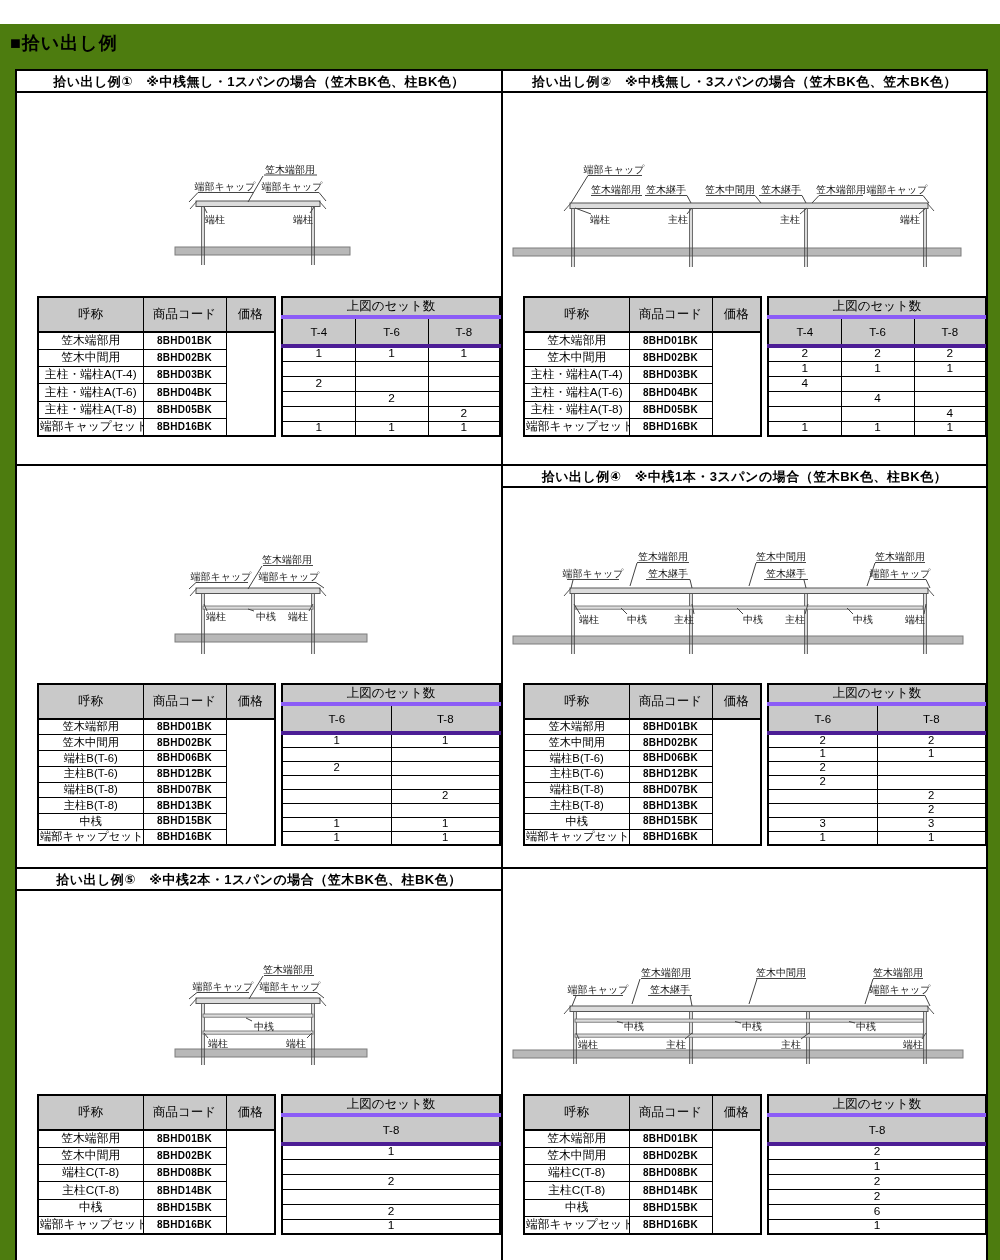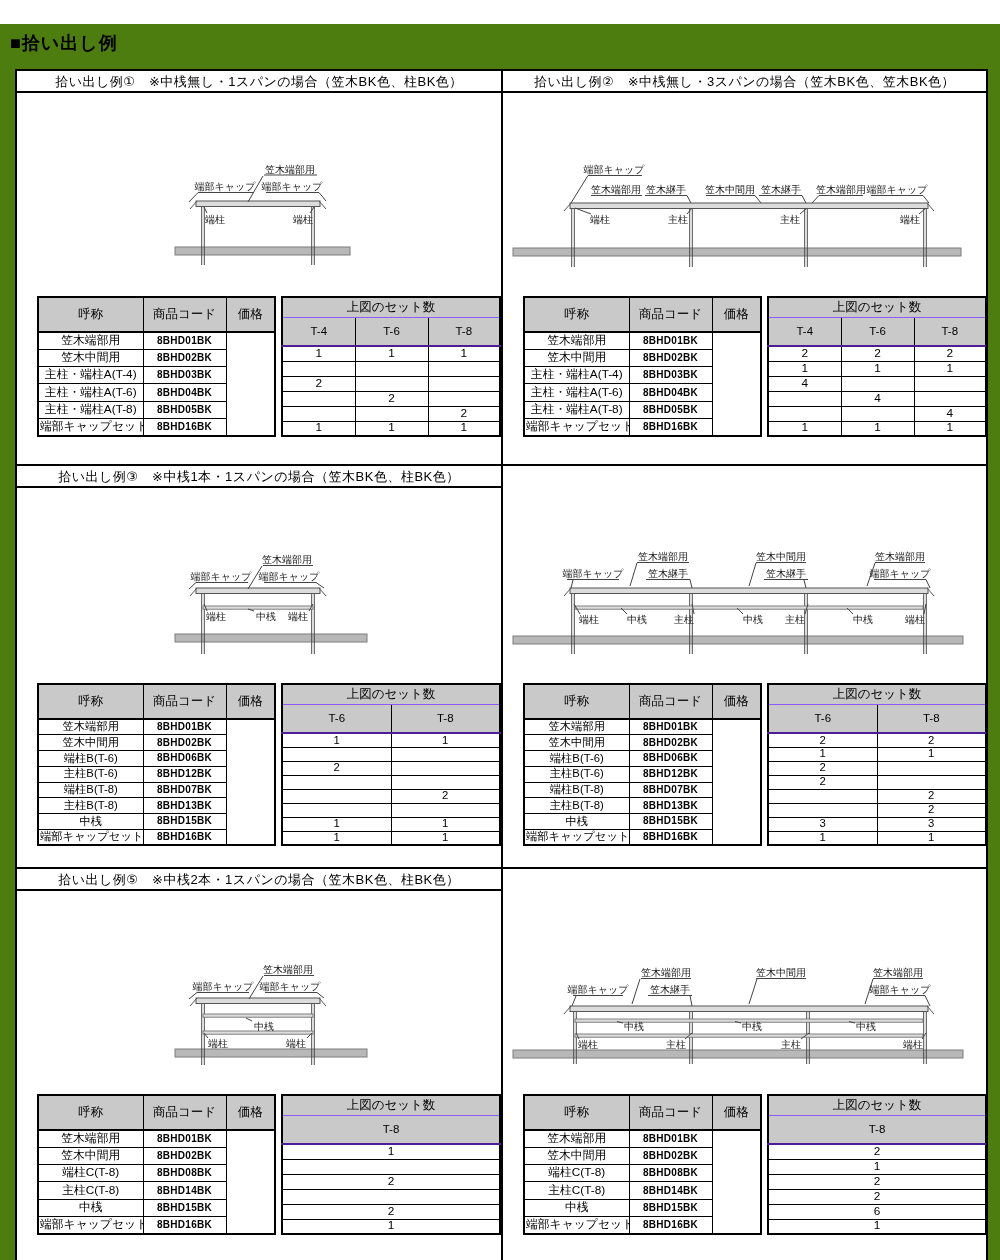--- a/index.html
+++ b/index.html
@@ -9,34 +9,34 @@
   .grid {
     position: absolute; left: 15px; top: 45px; width: 973px; height: 1198px;
     border: 2px solid #000; display: grid;
     grid-template-columns: 486px 1fr; grid-template-rows: 395px 403px auto;
   }
   .panel { position: relative; overflow: hidden; background: #fff; }
   .panel:nth-child(odd) { border-right: 2px solid #000; }
   .panel:nth-child(-n+4) { border-bottom: 2px solid #000; }
   .panel-title {
     height: 22px; line-height: 21px; border-bottom: 2px solid #000;
-    text-align: center; font-weight: normal; font-size: 13px; letter-spacing: 0.5px;
+    text-align: center; font-weight: bold; font-size: 13px; letter-spacing: 0.5px;
   }
   .overlay { position: absolute; left: 0; right: 0; top: 24px; bottom: 0; }
   svg.diagram { position: absolute; left: 0; top: 0; width: 484px; height: 200px; }
   svg.diagram text { font-size: 10px; fill: #1a1a1a; font-family: "Liberation Sans", "DejaVu Sans", sans-serif; }
   .tables { position: absolute; left: 20px; display: flex; gap: 5px; }
   table { border-collapse: collapse; table-layout: fixed; background: #fff; }
   .tm { width: 237px; border: 2px solid #000; }
   .ts { width: 218px; border: 2px solid #000; }
   th, td { border: 1px solid #000; overflow: hidden; white-space: nowrap; text-align: center; vertical-align: middle; }
   th { background: #c9c9c9; font-weight: normal; font-size: 12.5px; }
   .tm thead th { height: 35px; border-bottom: 2px solid #000; }
-  .ts tr.h1 th { height: 20px; border-bottom: 1px solid #8b5cf6; }
-  .ts tr.h2 th { height: 29px; border-bottom: 2px solid #4c1d95; font-size: 11.5px; }
+  .ts tr.h1 th { height: 20px; border-bottom: 4px solid #8b5cf6; }
+  .ts tr.h2 th { height: 29px; border-bottom: 4px solid #4c1d95; font-size: 11.5px; }
   td { height: 15px; font-size: 11.8px; line-height: 1; padding: 0 1px; }
   .r8 td { height: 14px; font-size: 11.3px; }
   td.code { font-weight: bold; font-size: 10px; letter-spacing: 0.3px; }
   td.price { background: #fff; }
 </style>
 </head>
 <body>
 
 <div class="page">
   <div class="page-title">■拾い出し例</div>
@@ -312,21 +312,20 @@
                   <td>1</td>
                   <td>1</td>
                 </tr>
               </tbody>
             </table>
           </div>
     </div>
   </section>
 
   <section class="panel">
-    <div class="panel-title">拾い出し例③　※中桟1本・1スパンの場合（笠木BK色、柱BK色）</div>
     <div class="overlay">
       <svg class="diagram" viewBox="0 0 484 200">
             <g>
               <rect x="158" y="144" width="192" height="8" fill="#b8b8b8" stroke="#7d7d7d" stroke-width="1"></rect>
             </g>
             <g stroke="#4a4a4a" stroke-width="1">
               <line x1="184.7" y1="103" x2="184.7" y2="164"></line>
               <line x1="187.3" y1="103" x2="187.3" y2="164"></line>
               <line x1="294.7" y1="103" x2="294.7" y2="164"></line>
               <line x1="297.3" y1="103" x2="297.3" y2="164"></line>
@@ -454,20 +453,21 @@
                   <td>1</td>
                   <td>1</td>
                 </tr>
               </tbody>
             </table>
           </div>
     </div>
   </section>
 
   <section class="panel">
+    <div class="panel-title">拾い出し例④　※中桟1本・3スパンの場合（笠木BK色、柱BK色）</div>
     <div class="overlay">
       <svg class="diagram" viewBox="0 0 484 200">
             <g>
               <rect x="10" y="146" width="450" height="8" fill="#b8b8b8" stroke="#7d7d7d" stroke-width="1"></rect>
             </g>
             <g stroke="#4a4a4a" stroke-width="1">
               <line x1="68.7" y1="103" x2="68.7" y2="164"></line>
               <line x1="71.3" y1="103" x2="71.3" y2="164"></line>
               <line x1="186.7" y1="103" x2="186.7" y2="164"></line>
               <line x1="189.3" y1="103" x2="189.3" y2="164"></line>

